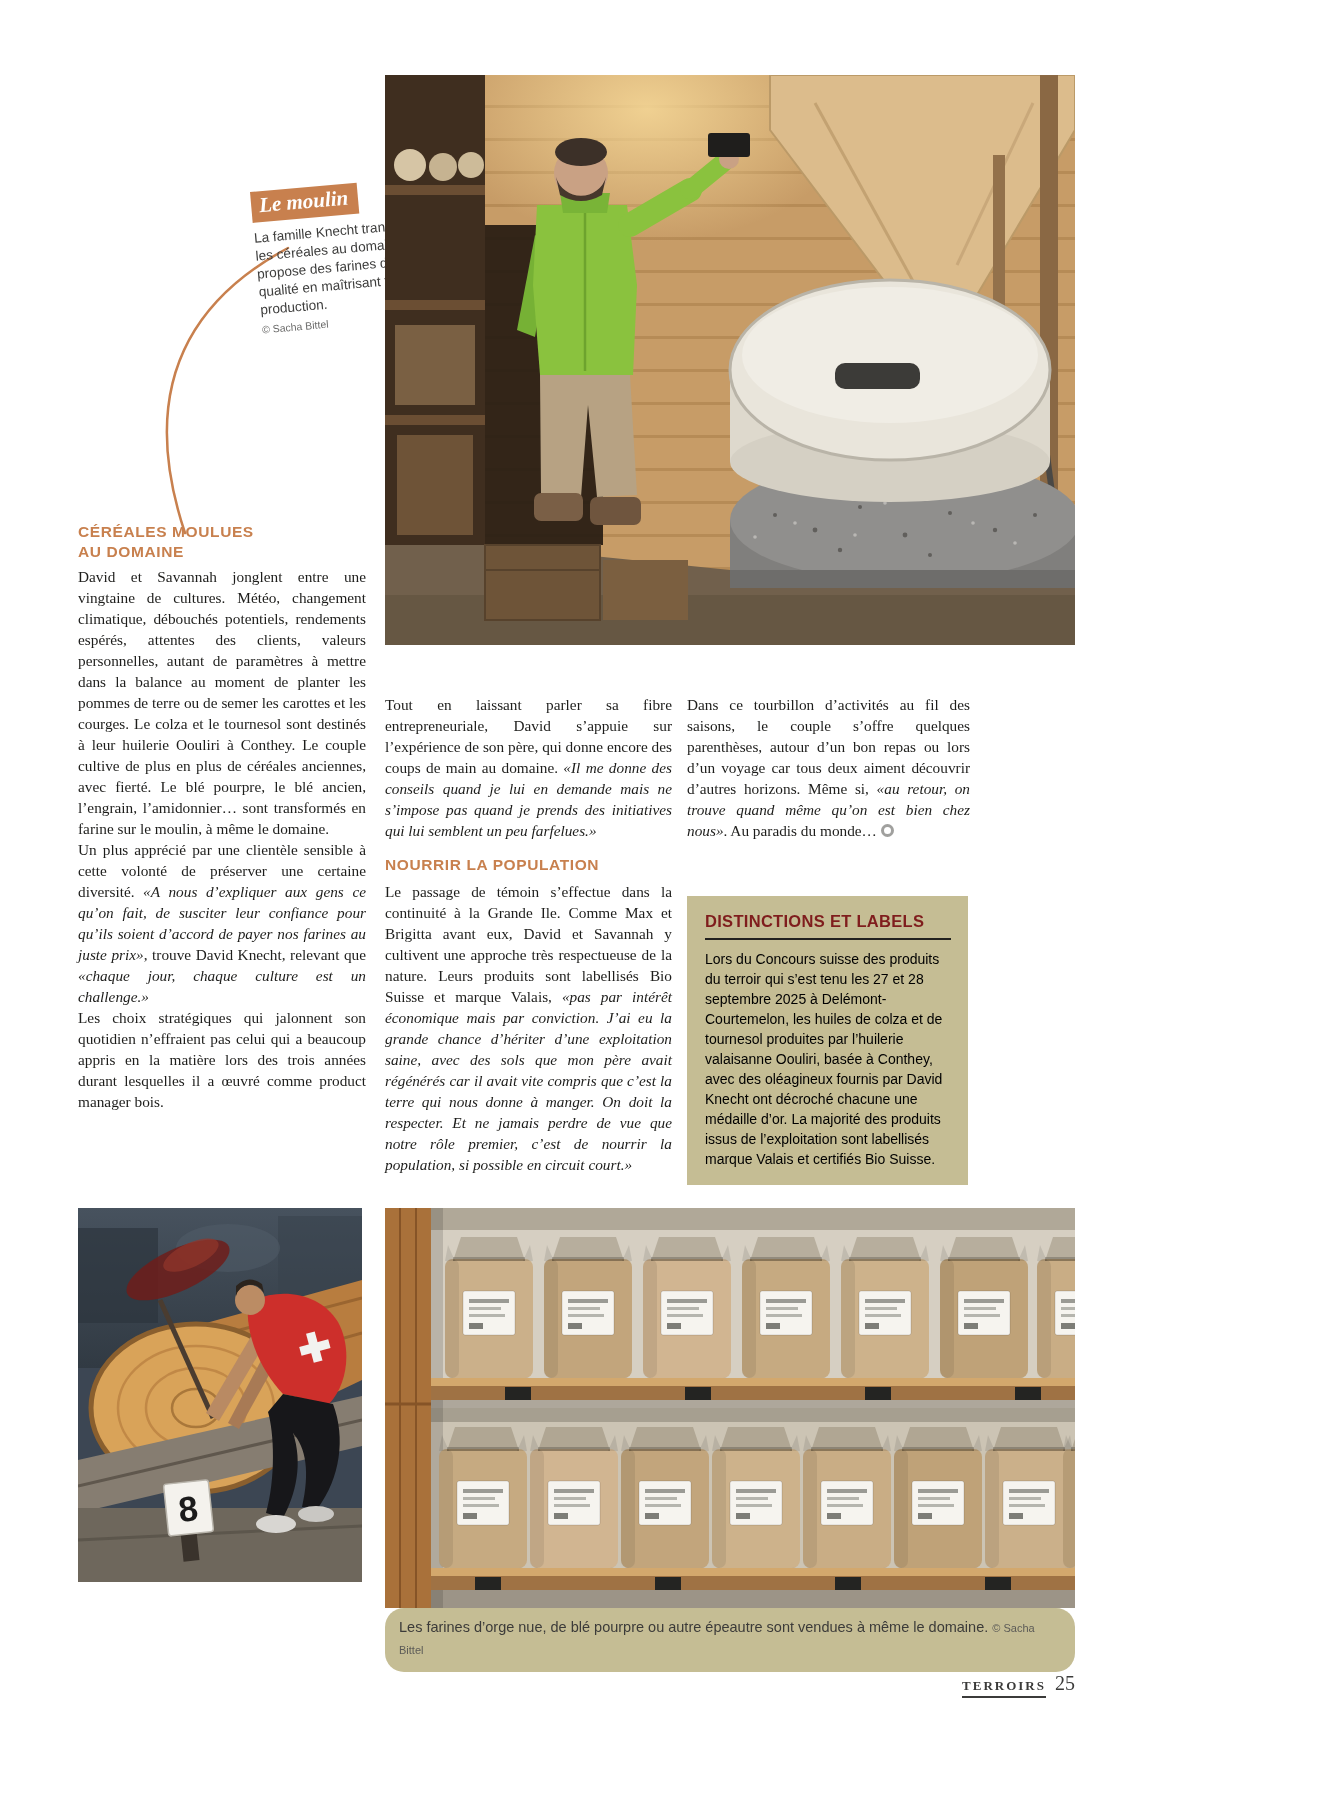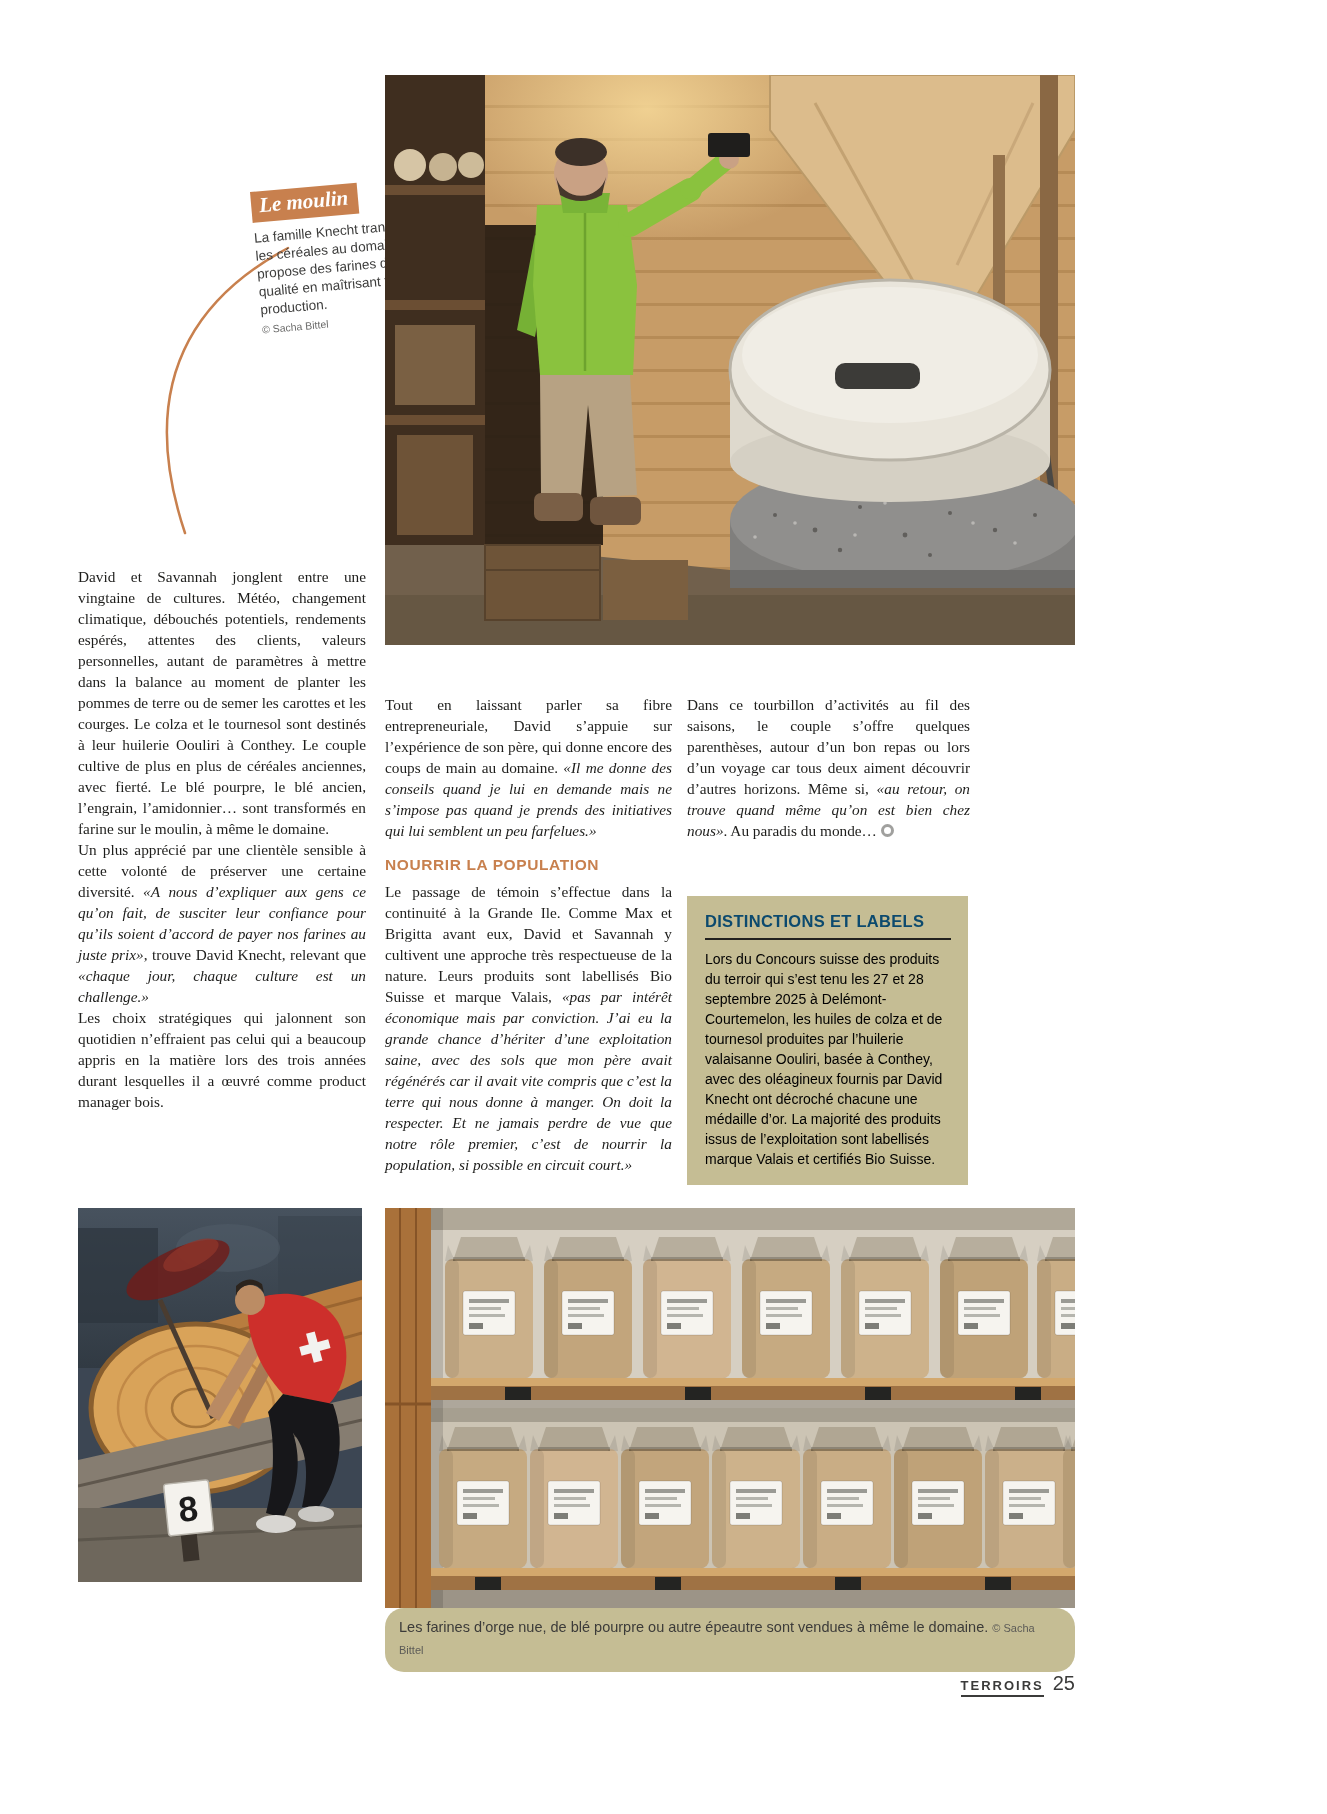--- a/index.html
+++ b/index.html
@@ -32,21 +32,21 @@
     font-family:"Liberation Sans","DejaVu Sans",sans-serif;
     font-size:10.5px;color:#6b6b6a;margin-top:4px;
   }
   
   .khaki{background:#c5bd94;}
   .distinctions{
     width:281px;box-sizing:border-box;padding:16px 17px 16px 18px;
   }
   .distinctions .box-title{
     font-family:"Liberation Sans","DejaVu Sans",sans-serif;font-weight:bold;
-    font-size:16.5px;letter-spacing:.3px;color:#0c4a6e;
+    font-size:16.5px;letter-spacing:.3px;color:#7f1d1d;
     border-bottom:2px solid #23221f;padding-bottom:7px;margin-bottom:9px;
   }
   .distinctions .box-body{
     font-family:"Liberation Sans","DejaVu Sans",sans-serif;
     font-size:14px;line-height:20px;color:#000000;
   }
   .caption{
     box-sizing:border-box;
     font-family:"Liberation Sans","DejaVu Sans",sans-serif;
     font-size:14.5px;line-height:21px;color:#3c3b39;
@@ -67,21 +67,21 @@
   .photo-lumber{width:284px;height:374px;background:#3c4653;}
   .photo-flour{width:690px;height:400px;background:#d6cfc2;}
   
   .endmark{
     display:inline-block;width:7px;height:7px;border:3px solid #a0a09e;
     border-radius:50%;background:#fff;margin-left:4px;vertical-align:-1px;
   }
   
   .footer{
     display:flex;align-items:baseline;gap:9px;
-    font-family:Liberation Sans, sans-serif;color:#3b3b3a;
+    font-family:Liberation Serif, serif;color:#3b3b3a;
   }
   .footer .brand{font-size:13px;font-weight:bold;letter-spacing:2px;border-bottom:2px solid #3b3b3a;padding-bottom:2px;}
   .footer .pagenum{font-size:20px;}
 </style>
 </head>
 <body>
 
 <div class="page">
 
   <svg class="abs" style="left:128px;top:198px;" width="235" height="345" viewBox="0 0 235 345">
@@ -185,20 +185,24 @@
         <ellipse cx="196" cy="77" rx="26" ry="14" fill="#3c3028"></ellipse>
         <path d="M171 102 A26 26 0 0 0 221 102 L217 120 Q196 132 175 120 Z" fill="#46372c"></path>
         <path d="M155 300 L245 300 L252 420 L212 422 L203 330 L196 422 L156 418 Z" fill="#b7a283"></path>
         <rect x="149" y="418" width="49" height="28" rx="7" fill="#7a5f46"></rect>
         <rect x="205" y="422" width="51" height="28" rx="7" fill="#6f553e"></rect>
       </g>
     </svg>
   </div>
 
 
+  <div class="abs orange-head" style="left:78px;top:522px;width:288px;">
+    <div>CÉRÉALES MOULUES</div>
+    <div>AU DOMAINE</div>
+  </div>
 
   <div class="abs serif-col" style="left:78px;top:566px;width:288px;">
     <p>David et Savannah jonglent entre une vingtaine de cultures. Météo, changement climatique, débouchés potentiels, rendements espérés, attentes des clients, valeurs personnelles, autant de paramètres à mettre dans la balance au moment de planter les pommes de terre ou de semer les carottes et les courges. Le colza et le tournesol sont destinés à leur huilerie Oouliri à Conthey. Le couple cultive de plus en plus de céréales anciennes, avec fierté. Le blé pourpre, le blé ancien, l’engrain, l’amidonnier… sont transformés en farine sur le moulin, à même le domaine.</p>
     <p><span>Un plus apprécié par une clientèle sensible à cette volonté de préserver une certaine diversité. </span><span class="it">«A nous d’expliquer aux gens ce qu’on fait, de susciter leur confiance pour qu’ils soient d’accord de payer nos farines au juste prix»</span><span>, trouve David Knecht, relevant que </span><span class="it">«chaque jour, chaque culture est un challenge.»</span></p>
     <p>Les choix stratégiques qui jalonnent son quotidien n’effraient pas celui qui a beaucoup appris en la matière lors des trois années durant lesquelles il a œuvré comme product manager bois.</p>
   </div>
 
   <div class="abs serif-col" style="left:385px;top:694px;width:287px;">
     <p><span>Tout en laissant parler sa fibre entrepreneuriale, David s’appuie sur l’expérience de son père, qui donne encore des coups de main au domaine. </span><span class="it">«Il me donne des conseils quand je lui en demande mais ne s’impose pas quand je prends des initiatives qui lui semblent un peu farfelues.»</span></p>
     <div class="orange-head" style="margin:14px 0 6px 0;">NOURRIR LA POPULATION</div>

